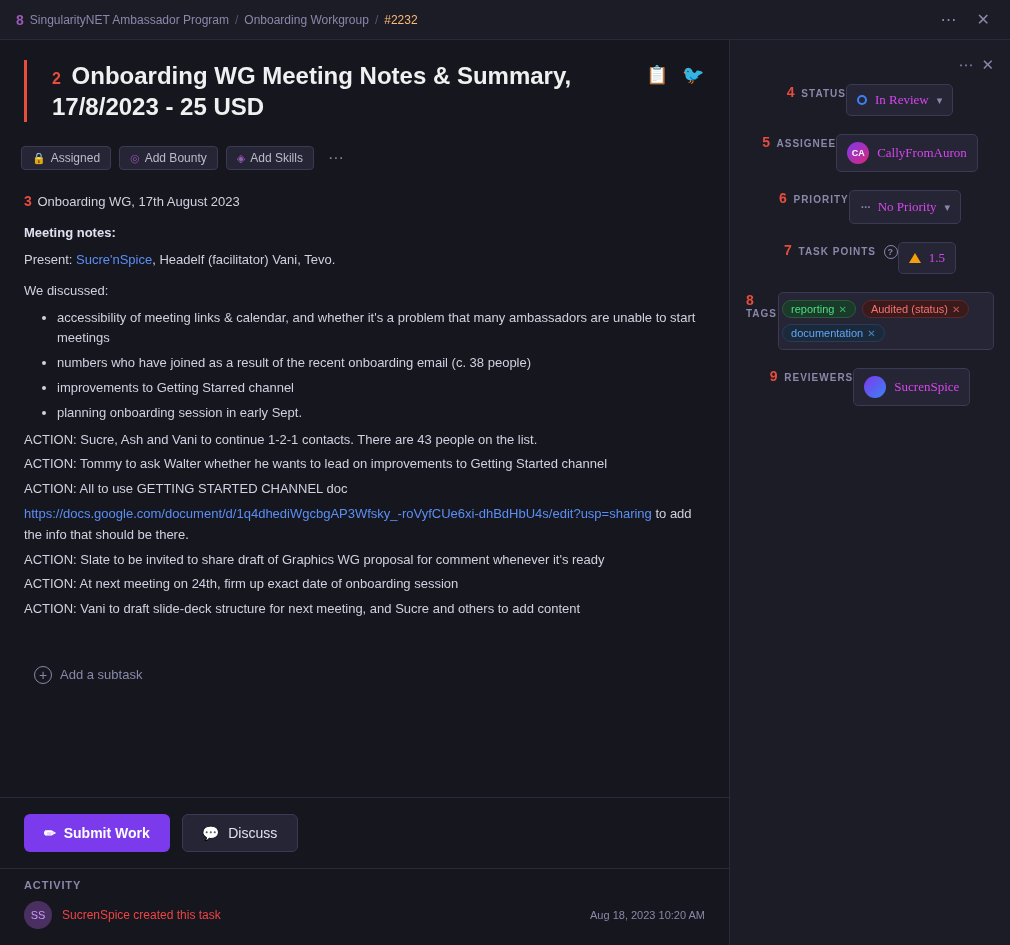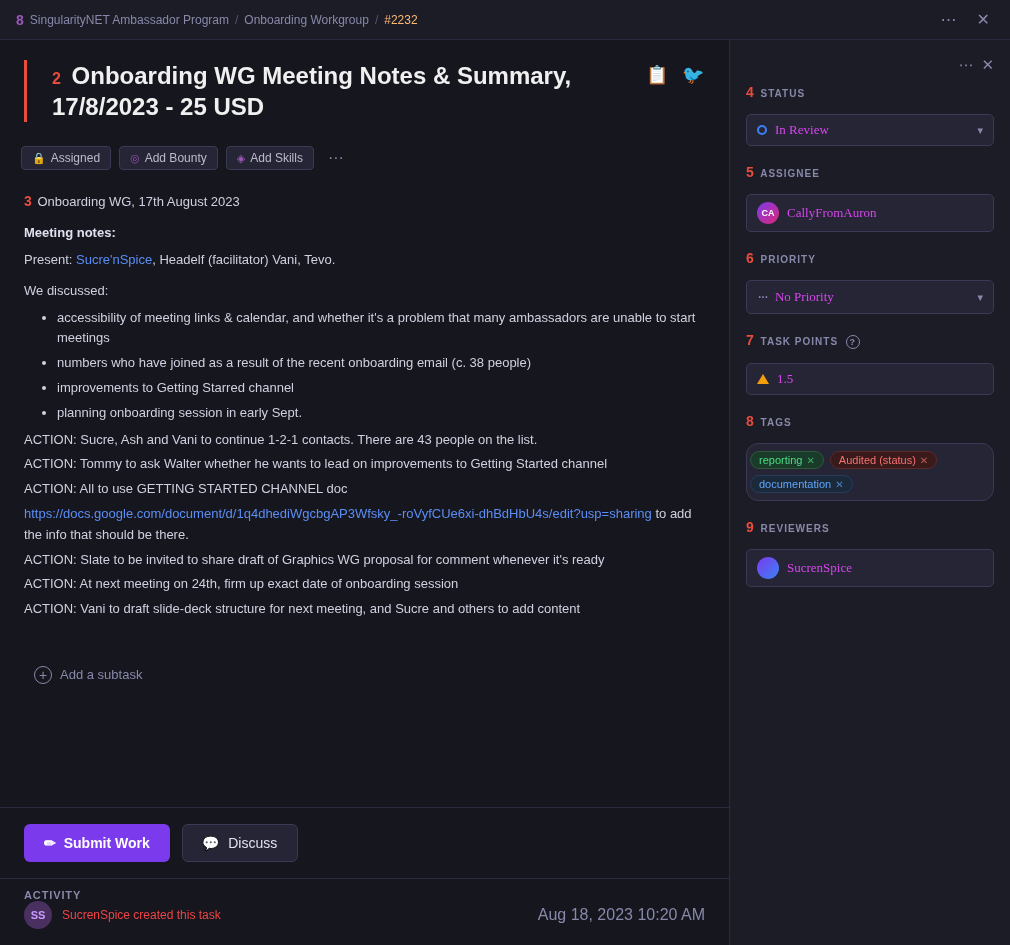--- a/index.html
+++ b/index.html
@@ -255,50 +255,51 @@
       padding: 10px 24px 16px;
       border-top: 1px solid #2a2a3e;
     }
 
     .activity-label {
       font-size: 11px;
       font-weight: 700;
       color: #8888aa;
       letter-spacing: 0.08em;
       text-transform: uppercase;
+      margin-bottom: 10px;
     }
 
     .activity-item {
       display: flex;
       align-items: center;
       gap: 10px;
     }
 
     .avatar-sm {
       width: 28px;
       height: 28px;
       border-radius: 50%;
       background: #4a3060;
       display: flex;
       align-items: center;
       justify-content: center;
       font-size: 11px;
       color: #cc99ff;
       flex-shrink: 0;
-      font-weight: 700;
+      font-weight: 400;
     }
 
     .activity-text {
       color: #ef4444;
       font-size: 12px;
     }
 
     .activity-time {
       margin-left: auto;
-      font-size: 16px;
+      font-size: 11px;
       color: #8888aa;
     }
 
     
     .right-panel {
       width: 280px;
       background: #1c1c27;
       display: flex;
       flex-direction: column;
       padding: 16px;
@@ -316,22 +317,22 @@
     .panel-icon-btn {
       background: none;
       border: none;
       color: #8888aa;
       cursor: pointer;
       font-size: 15px;
     }
 
     .field-group {
       display: flex;
-      flex-direction: column;
-      gap: 14px;
+      flex-direction: row;
+      gap: 0;
       justify-content: center;
     }
 
     .field-label {
       font-size: 10px;
       font-weight: 700;
       color: #8888aa;
       letter-spacing: 0.1em;
       text-transform: uppercase;
     }
@@ -389,21 +390,21 @@
       letter-spacing: -2px;
     }
 
     
     .tags-container {
       display: flex;
       flex-wrap: wrap;
       gap: 6px;
       background: #252535;
       border: 1px solid #3a3a55;
-      border-radius: 12px;
+      border-radius: 5px;
       padding: 7px 3px;
     }
 
     .tag {
       display: flex;
       align-items: center;
       gap: 4px;
       border-radius: 12px;
       padding: 2px 8px;
       font-size: 11px;

